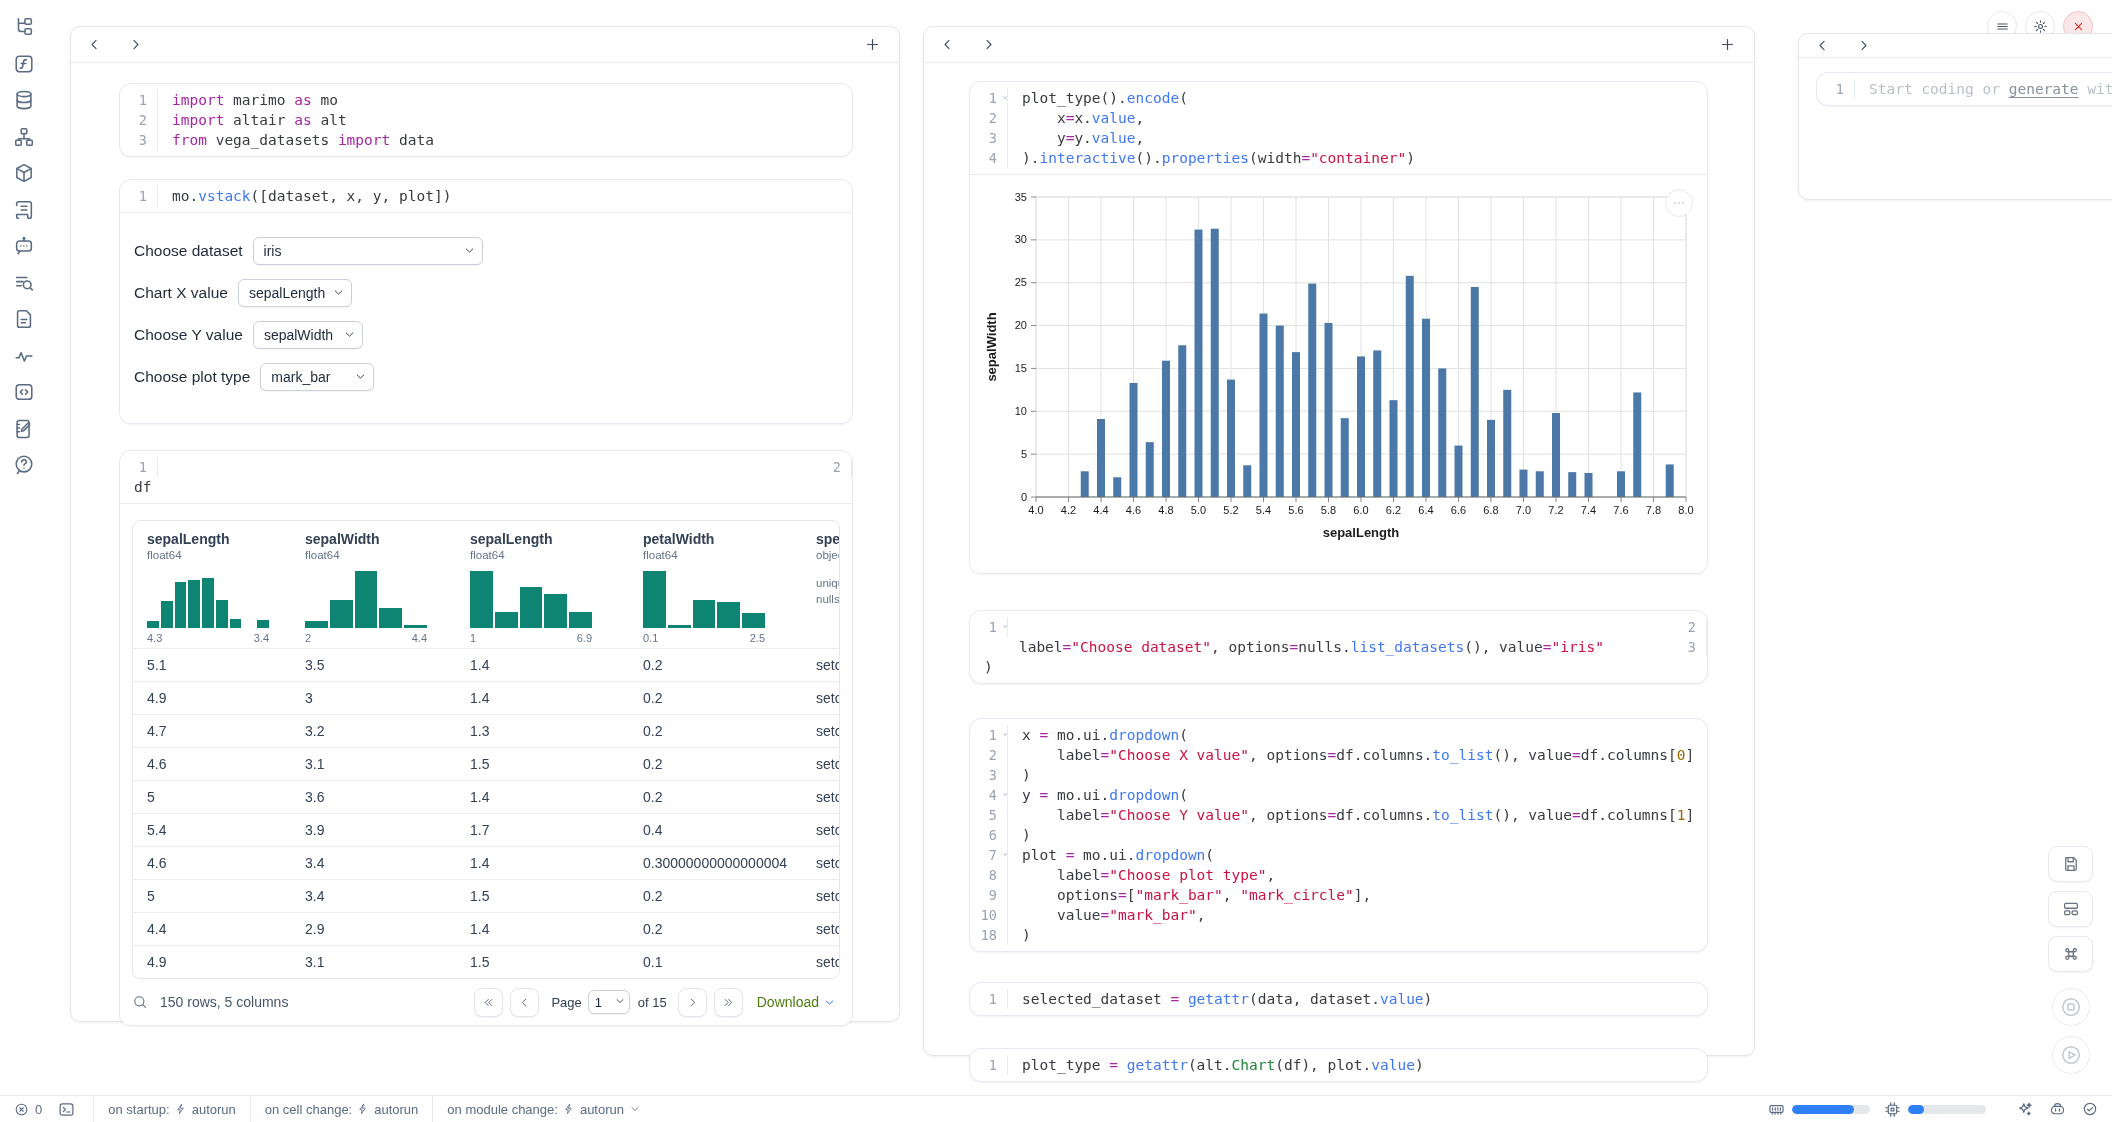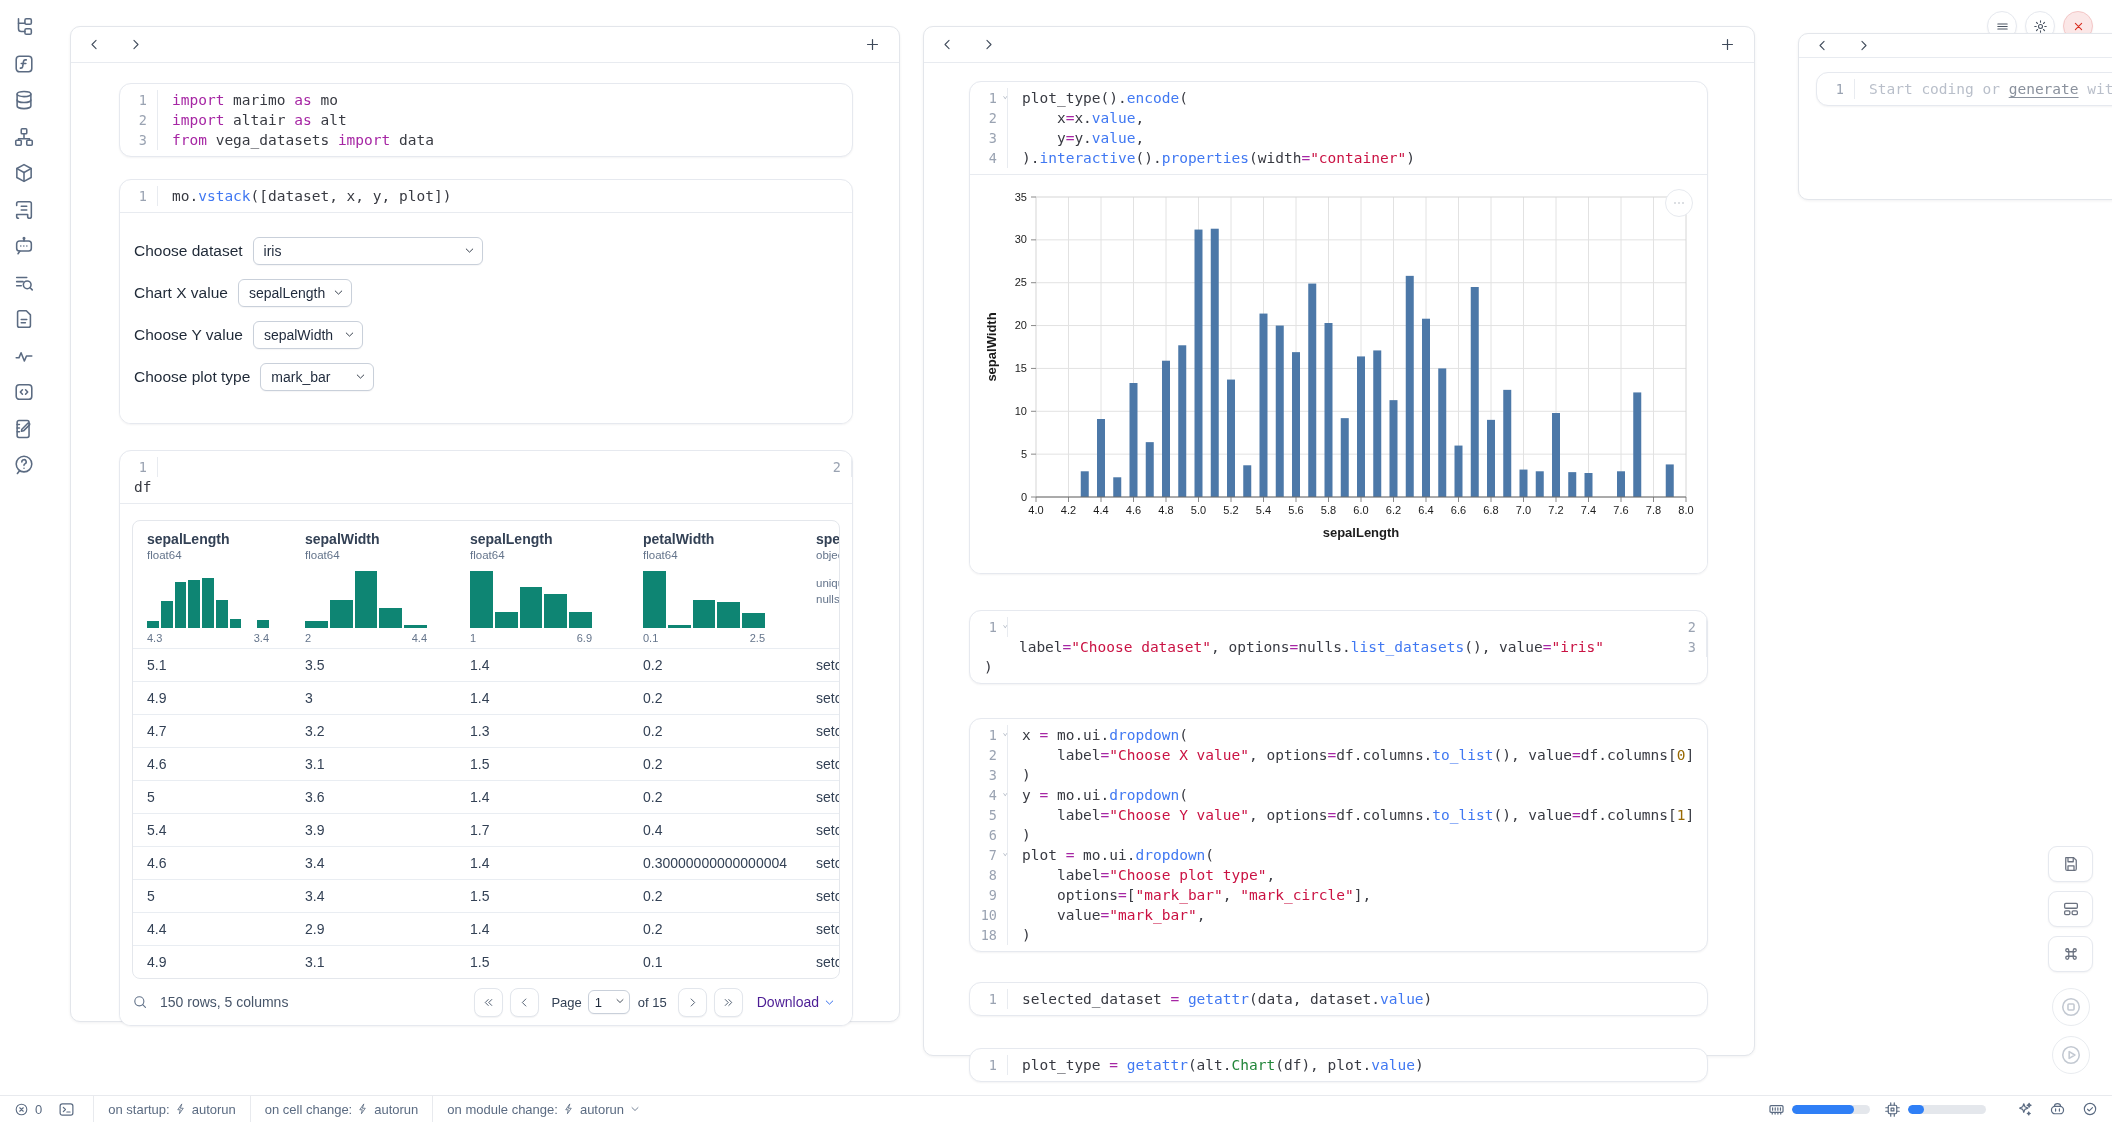--- a/index.html
+++ b/index.html
@@ -66,21 +66,21 @@
   .df-count{font-size:14px;color:#475569;}
   .pg-group{margin-left:auto;display:flex;align-items:center;}
   .pg-btn{width:29px;height:29px;border:1px solid #e2e6ec;border-radius:8px;background:#fff;display:flex;
     align-items:center;justify-content:center;color:#475569;margin-left:7px;cursor:pointer;
     box-shadow:0 1px 1px rgba(16,24,40,.05);}
   .pg-btn .icon{width:13px;height:13px;color:#475569;}
   .pg-label{font-size:13px;color:#334155;margin:0 6px 0 12px;}
   .pg-select select{height:24px;font-size:13px;padding:0 18px 0 6px;}
   .pg-select .sel-chev{top:5px;right:4px;width:12px;height:12px;}
   .pg-of{font-size:13px;color:#334155;margin:0 4px 0 8px;}
-  .download{display:flex;align-items:center;color:#4c1d95;font-size:14px;margin-left:14px;cursor:pointer;}
+  .download{display:flex;align-items:center;color:#4d7c0f;font-size:14px;margin-left:14px;cursor:pointer;}
   .download .icon{width:13px;height:13px;color:#2563eb;margin-left:4px;}
 
   
   .chart-wrap{position:relative;padding:6px 10px 10px 10px;}
   .chart-menu{position:absolute;right:14px;top:14px;width:28px;height:28px;border:1px solid #e7eaef;
     border-radius:50%;background:#fff;display:flex;align-items:center;justify-content:center;cursor:pointer;}
   .chart-menu .icon{width:16px;height:16px;color:#b0b6c0;}
 
   
   .win-btns{position:absolute;left:1987px;top:11px;display:flex;}

